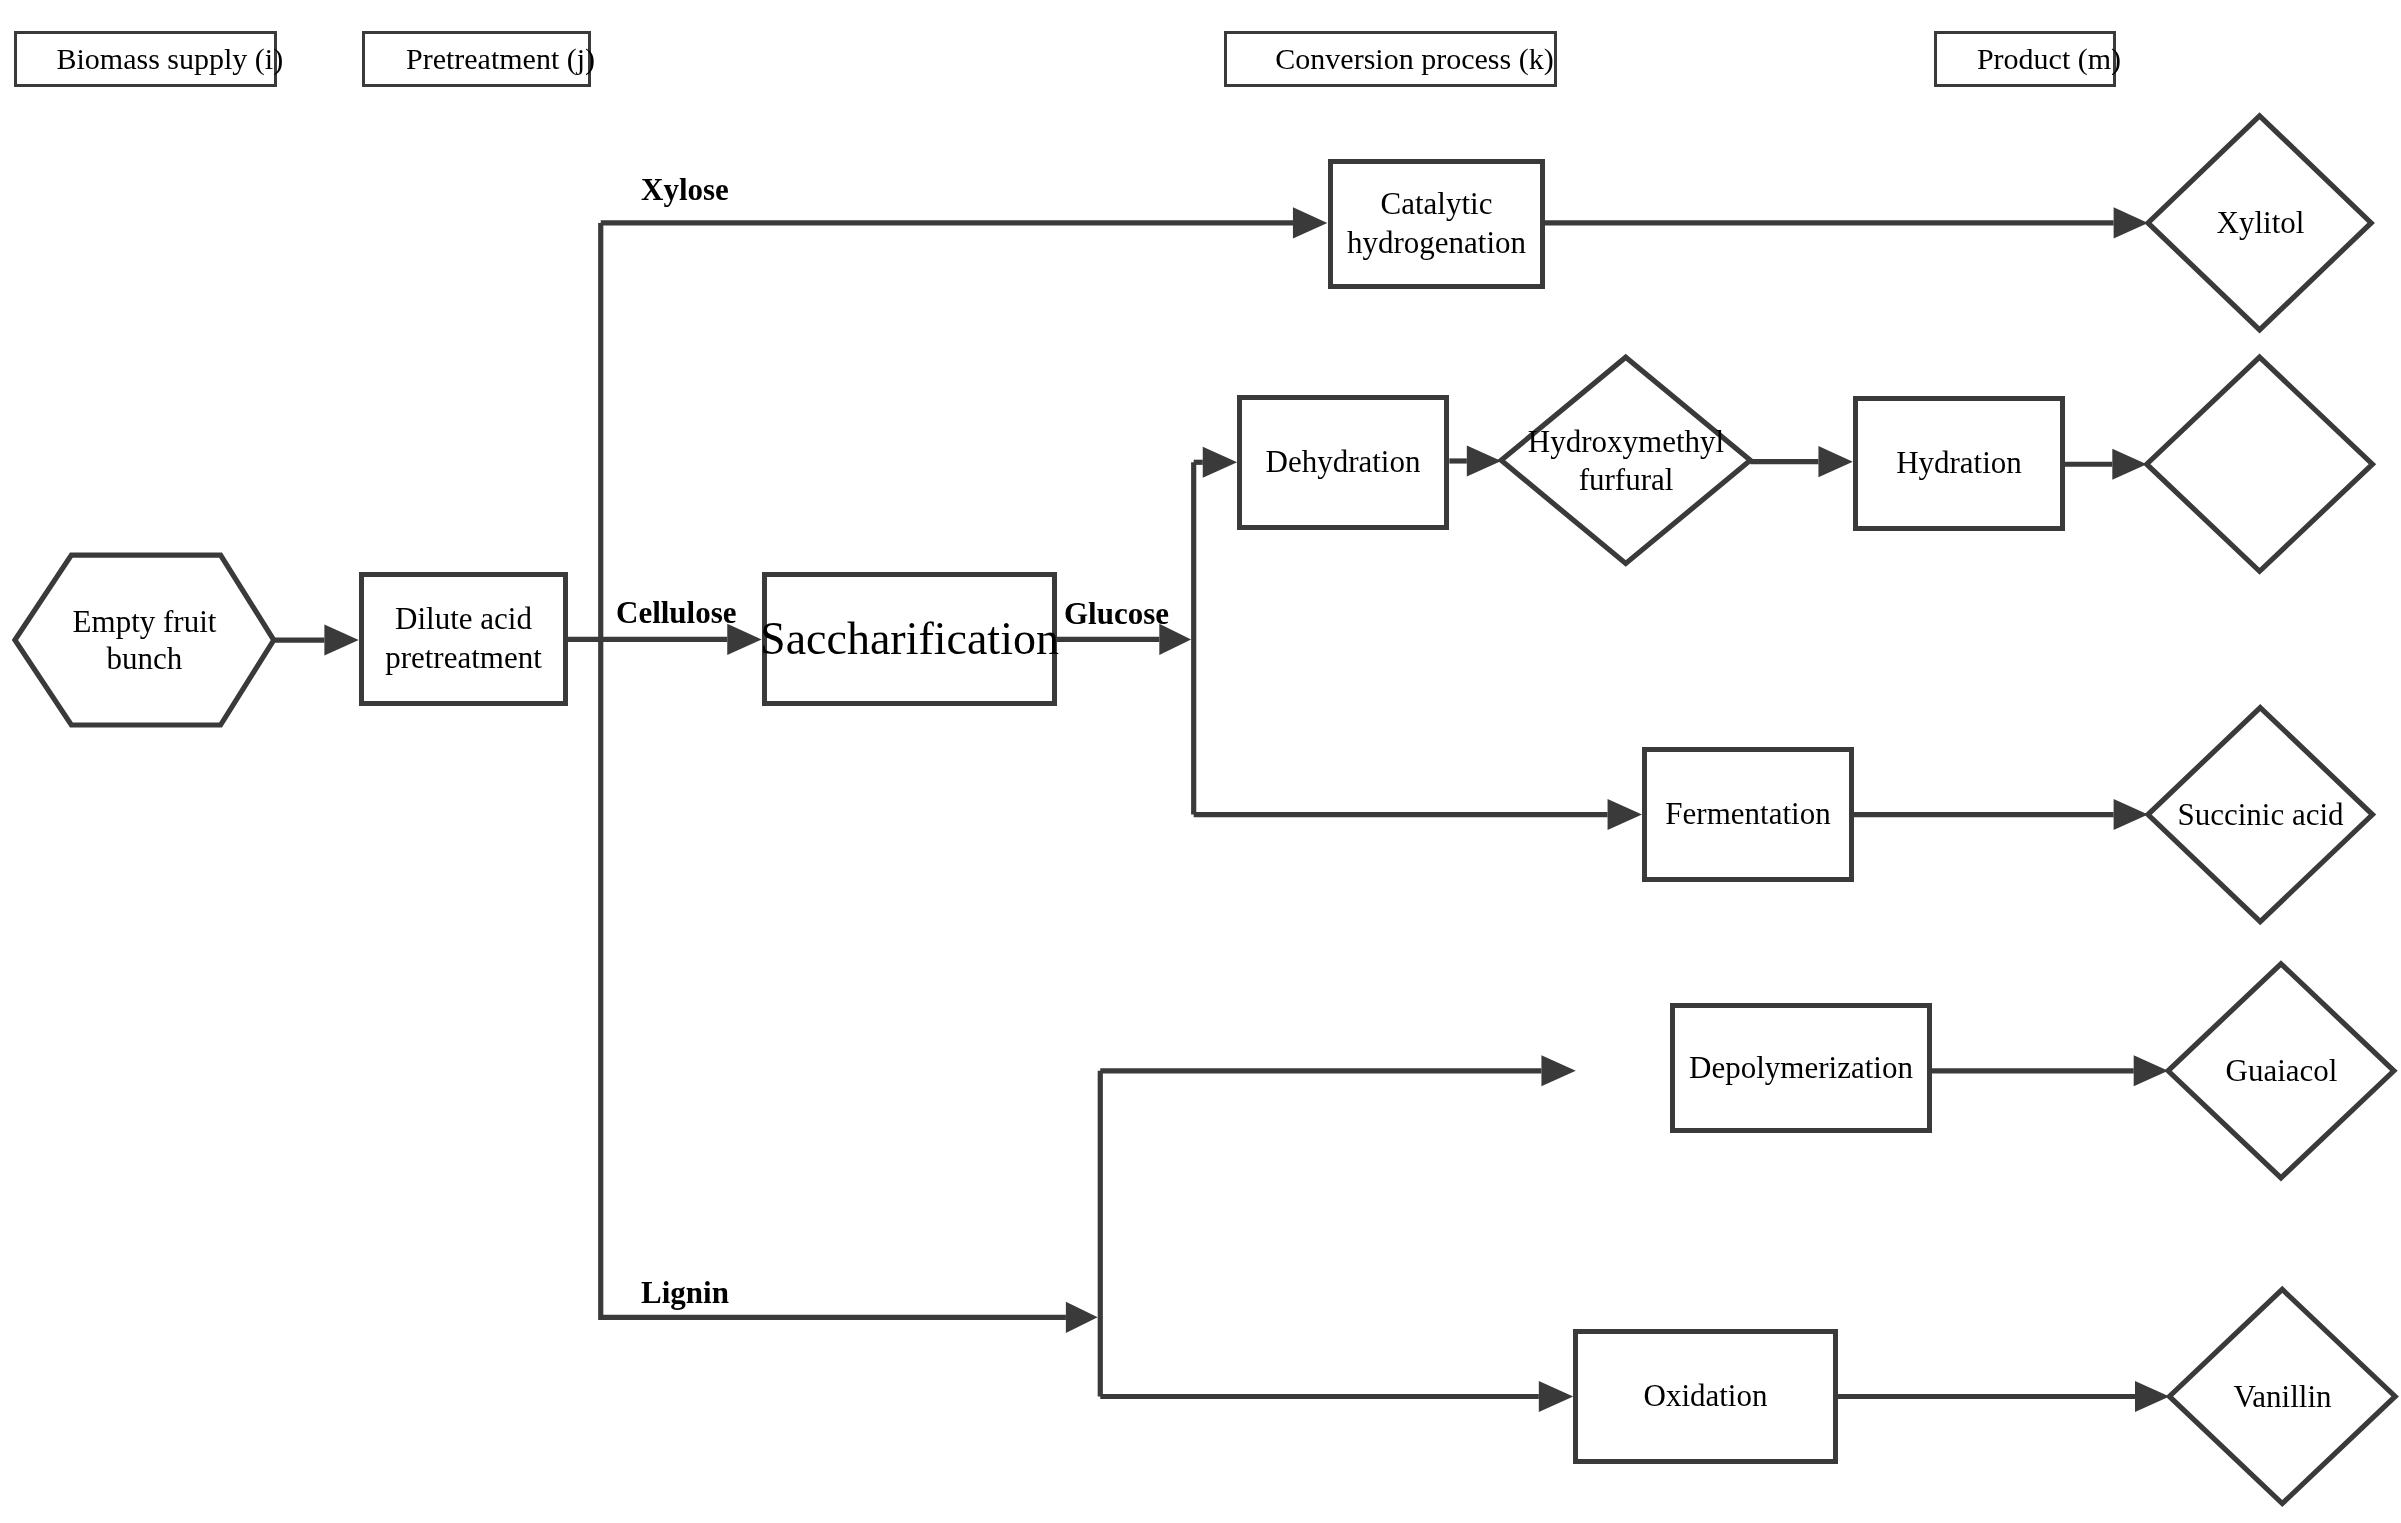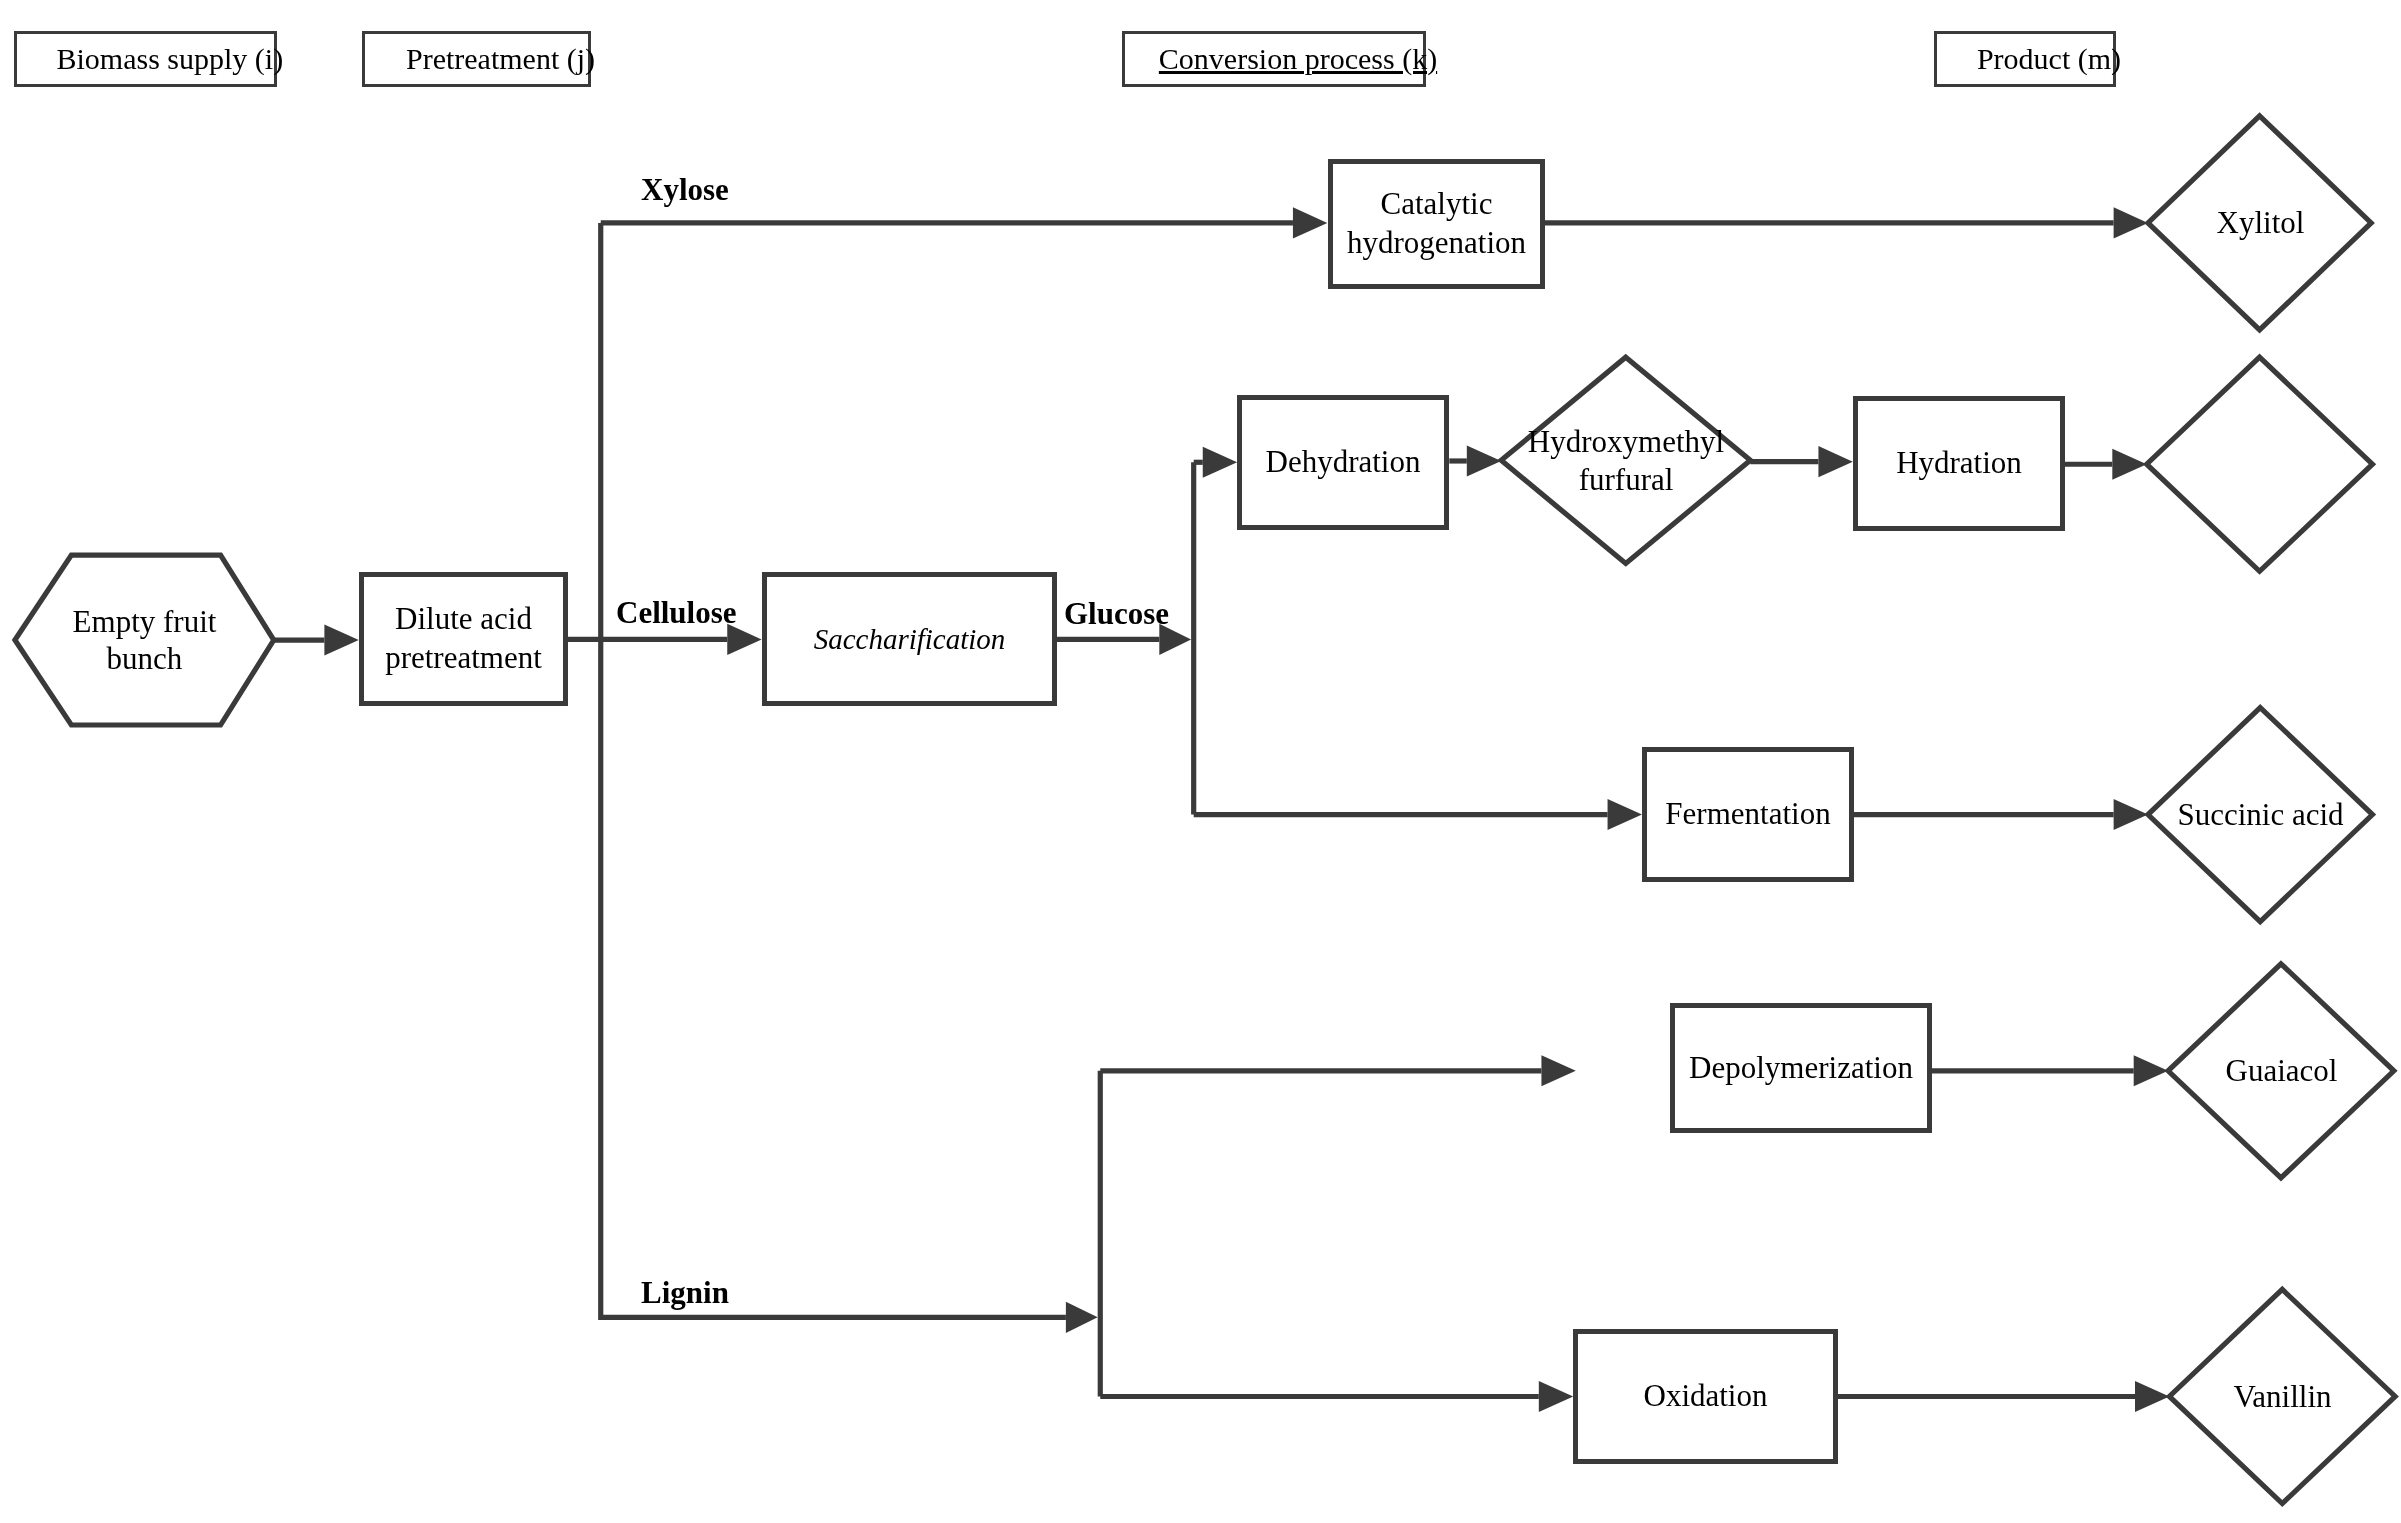--- a/index.html
+++ b/index.html
@@ -18,21 +18,21 @@
     display:flex;align-items:center;justify-content:center;
     font-size:30px;white-space:nowrap;box-sizing:border-box;padding-left:48px;
   }
   .node{
     position:absolute;z-index:1;
     border:5.2px solid #3a3a3a;background:#ffffff;
     display:flex;align-items:center;justify-content:center;
     text-align:center;font-size:31px;line-height:1.25;box-sizing:border-box;
     padding:0 6.5px;
   }
-  .node.big{font-size:29px;padding:0 1.3px;font-style:italic;}
+  .node.big{font-size:46px;padding:0 1.3px;}
   .lbl{
     position:absolute;z-index:2;
     display:flex;align-items:center;justify-content:center;
     text-align:center;font-size:31px;line-height:1.2;
   }
   .stream{
     position:absolute;z-index:2;
     font-size:31px;font-weight:bold;white-space:nowrap;
     height:40px;line-height:40px;
   }
@@ -111,21 +111,21 @@
       <polygon points="2506,550 2698,709 2506,868 2314,709"></polygon>
       <polygon points="3483,550 3657,715 3483,880 3309,715"></polygon>
       <polygon points="3484,1090 3657,1255 3484,1420 3311,1255"></polygon>
       <polygon points="3516,1485 3690,1650 3516,1815 3342,1650"></polygon>
       <polygon points="3518,1987 3692,2152 3518,2317 3344,2152"></polygon>
     </g>
   </svg>
 
   <div class="hdr" style="left:14.3px;top:30.5px;width:263px;height:56px;">Biomass supply (i)</div>
   <div class="hdr" style="left:362px;top:30.5px;width:229px;height:56px;text-align:right;">Pretreatment (j)</div>
-  <div class="hdr" style="left:1122px;top:30.5px;width:304px;height:56px;text-decoration:underline;">Conversion process (k)</div>
+  <div class="hdr" style="left:1224px;top:30.5px;width:333px;height:56px;">Conversion process (k)</div>
   <div class="hdr" style="left:1934px;top:30.5px;width:182px;height:56px;">Product (m)</div>
 
   <div class="node" style="left:359px;top:572px;width:209px;height:134px;">Dilute acid pretreatment</div>
   <div class="node big" style="left:762px;top:572px;width:295px;height:134px;">Saccharification</div>
   <div class="node" style="left:1328px;top:159px;width:217px;height:130px;">Catalytic hydrogenation</div>
   <div class="node" style="left:1237px;top:395px;width:212px;height:135px;">Dehydration</div>
   <div class="node" style="left:1642px;top:747px;width:212px;height:135px;">Fermentation</div>
   <div class="node" style="left:1853px;top:396px;width:212px;height:135px;">Hydration</div>
   <div class="node" style="left:1652px;top:1003px;width:262px;height:130px;margin-left:18px;">Depolymerization</div>
   <div class="node" style="left:1573px;top:1329px;width:265px;height:135px;">Oxidation</div>

